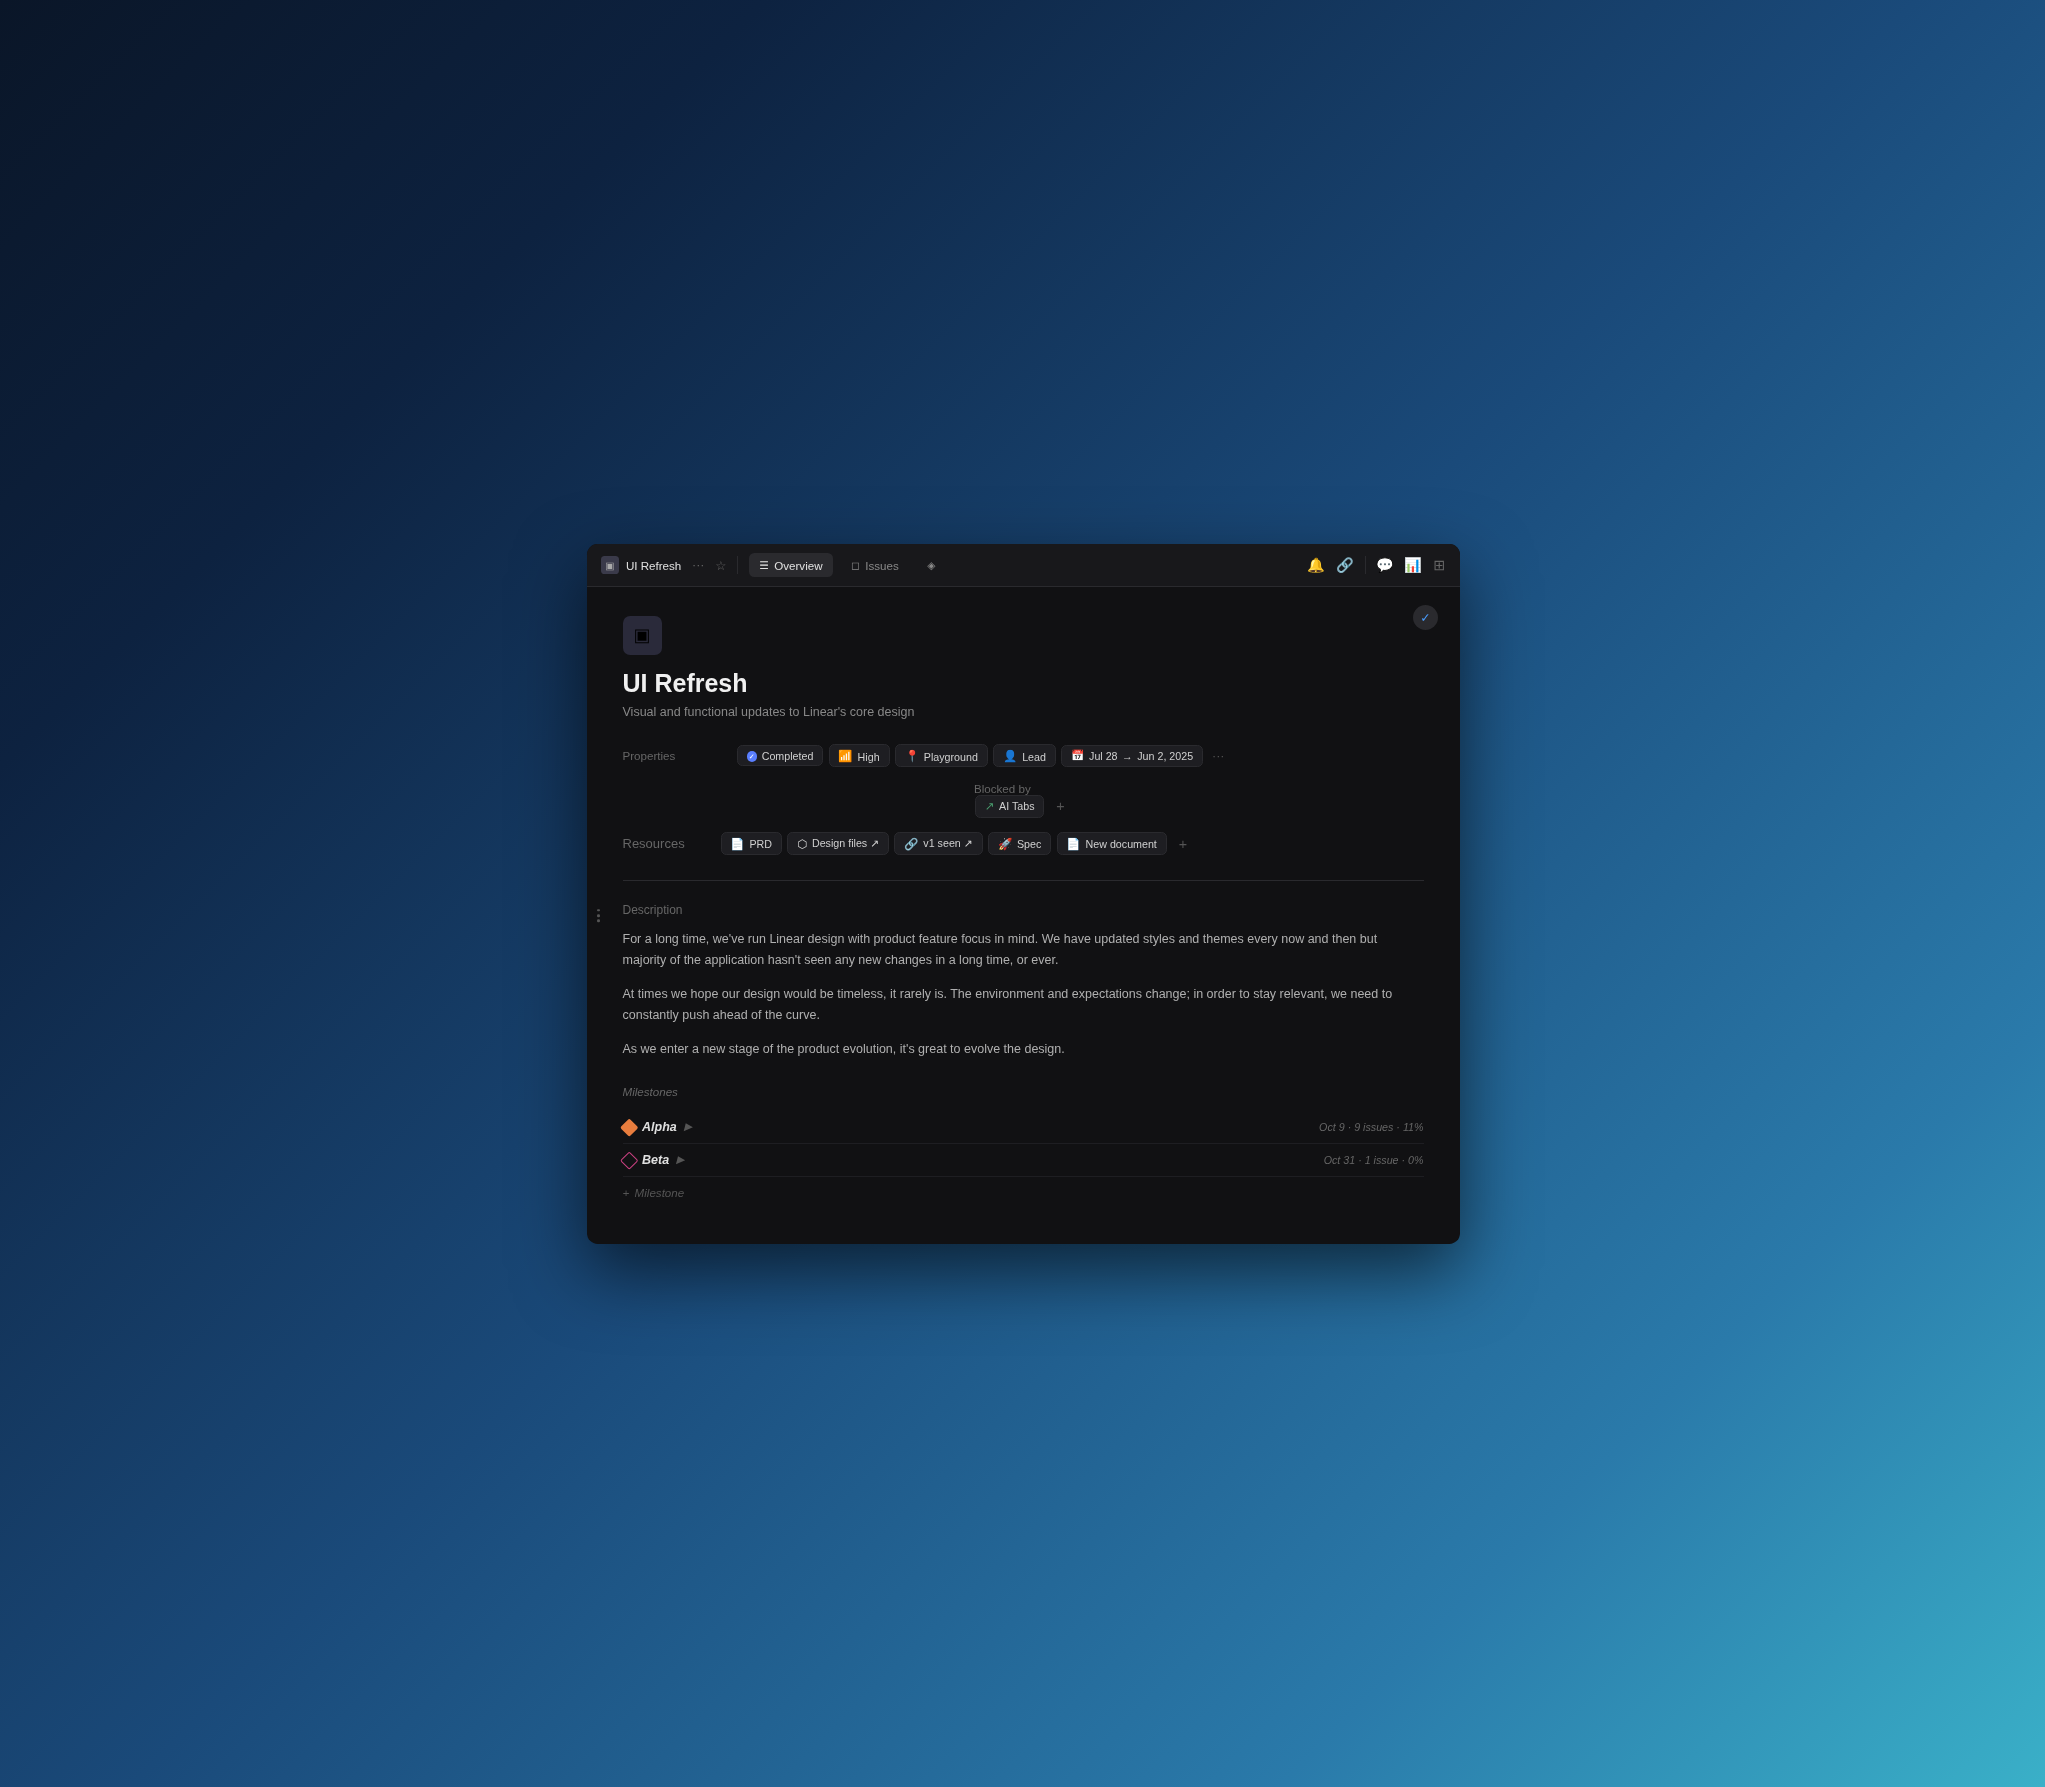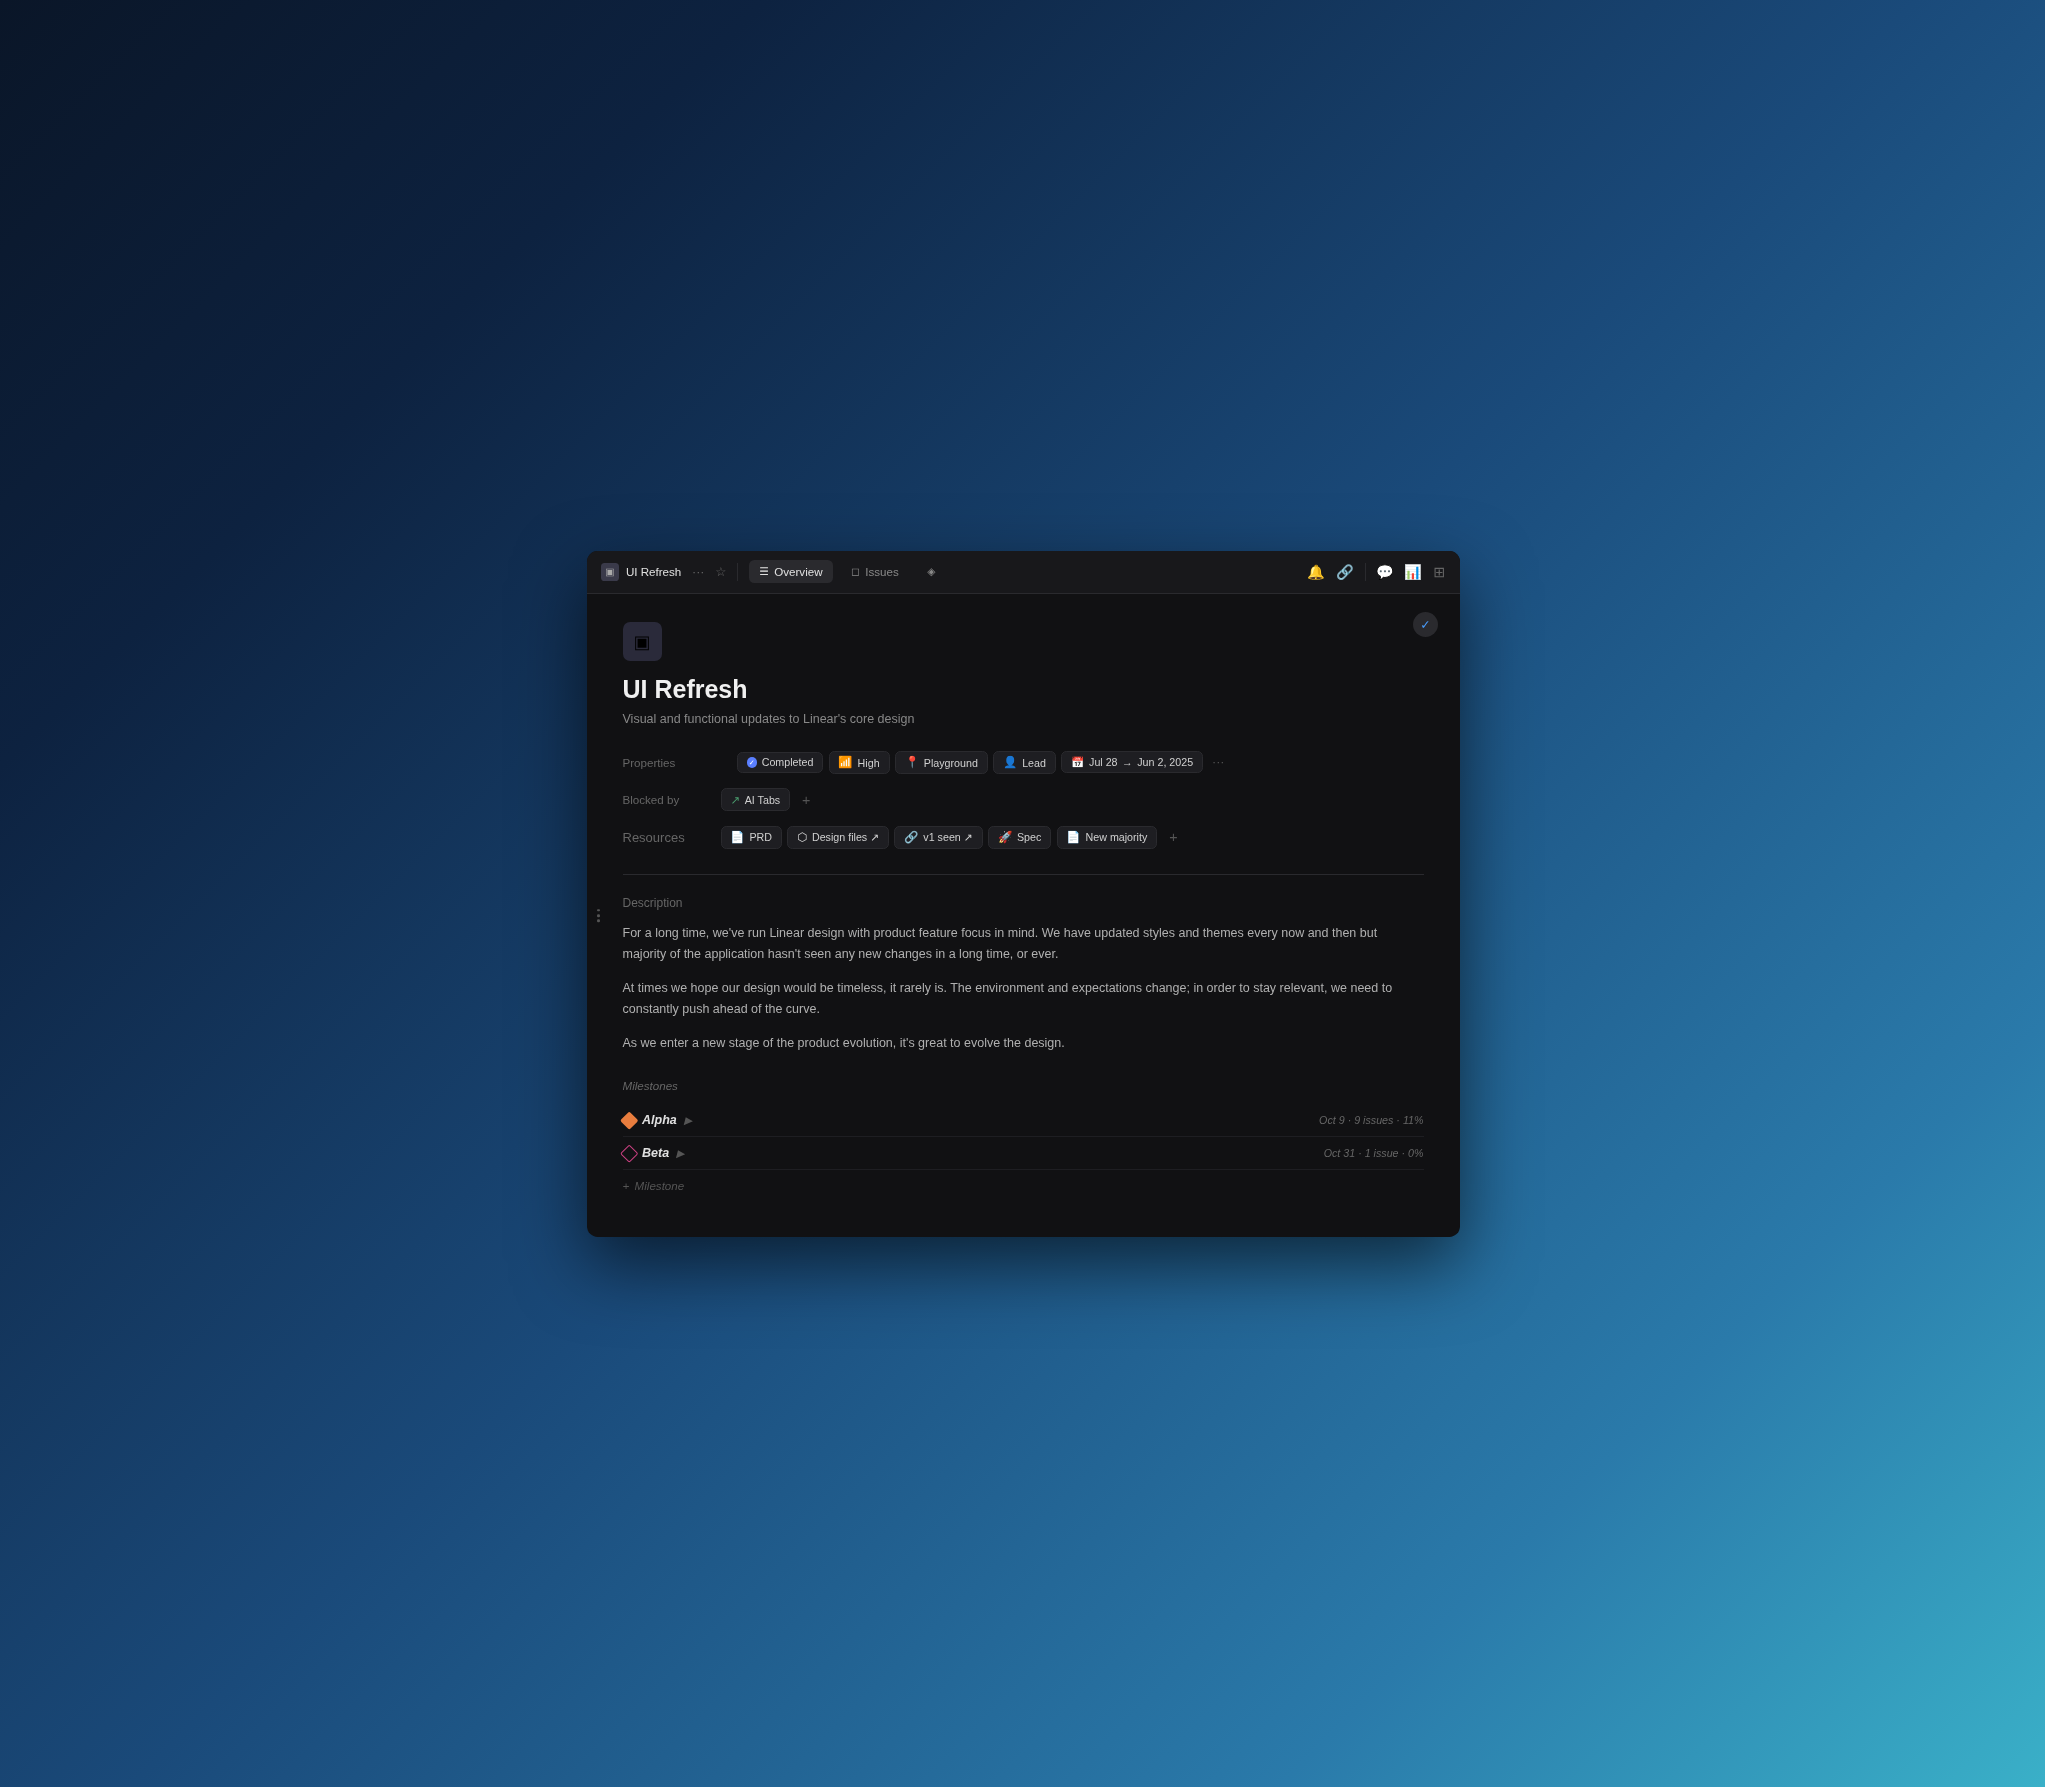--- a/index.html
+++ b/index.html
@@ -206,20 +206,21 @@
       color: #555;
       font-size: 12.5px;
       padding: 3.6px;
       cursor: pointer;
     }
     
     .blocked-row {
       display: flex;
       align-items: center;
       margin-bottom: 14.3px;
+      flex-direction: column;
     }
     .block-label {
       font-size: 11.6px;
       color: #666;
       width: 98px;
       flex-shrink: 0;
     }
     .block-items {
       display: flex;
       align-items: center;
@@ -475,21 +476,21 @@
         <div class="res-item">
           <span class="res-icon">🔗</span>
           <span>v1 seen ↗</span>
         </div>
         <div class="res-item">
           <span class="res-icon">🚀</span>
           <span>Spec</span>
         </div>
         <div class="res-item">
           <span class="res-icon">📄</span>
-          <span>New majority</span>
+          <span>New document</span>
         </div>
         <div class="add-btn">+</div>
       </div>
     </div>
 
     <hr class="divider">
 
     <p class="section-label">Description</p>
     <p class="description-text">For a long time, we've run Linear design with product feature focus in mind. We have updated styles and themes every now and then but majority of the application hasn't seen any new changes in a long time, or ever.</p>
     <p class="description-text">At times we hope our design would be timeless, it rarely is. The environment and expectations change; in order to stay relevant, we need to constantly push ahead of the curve.</p>

